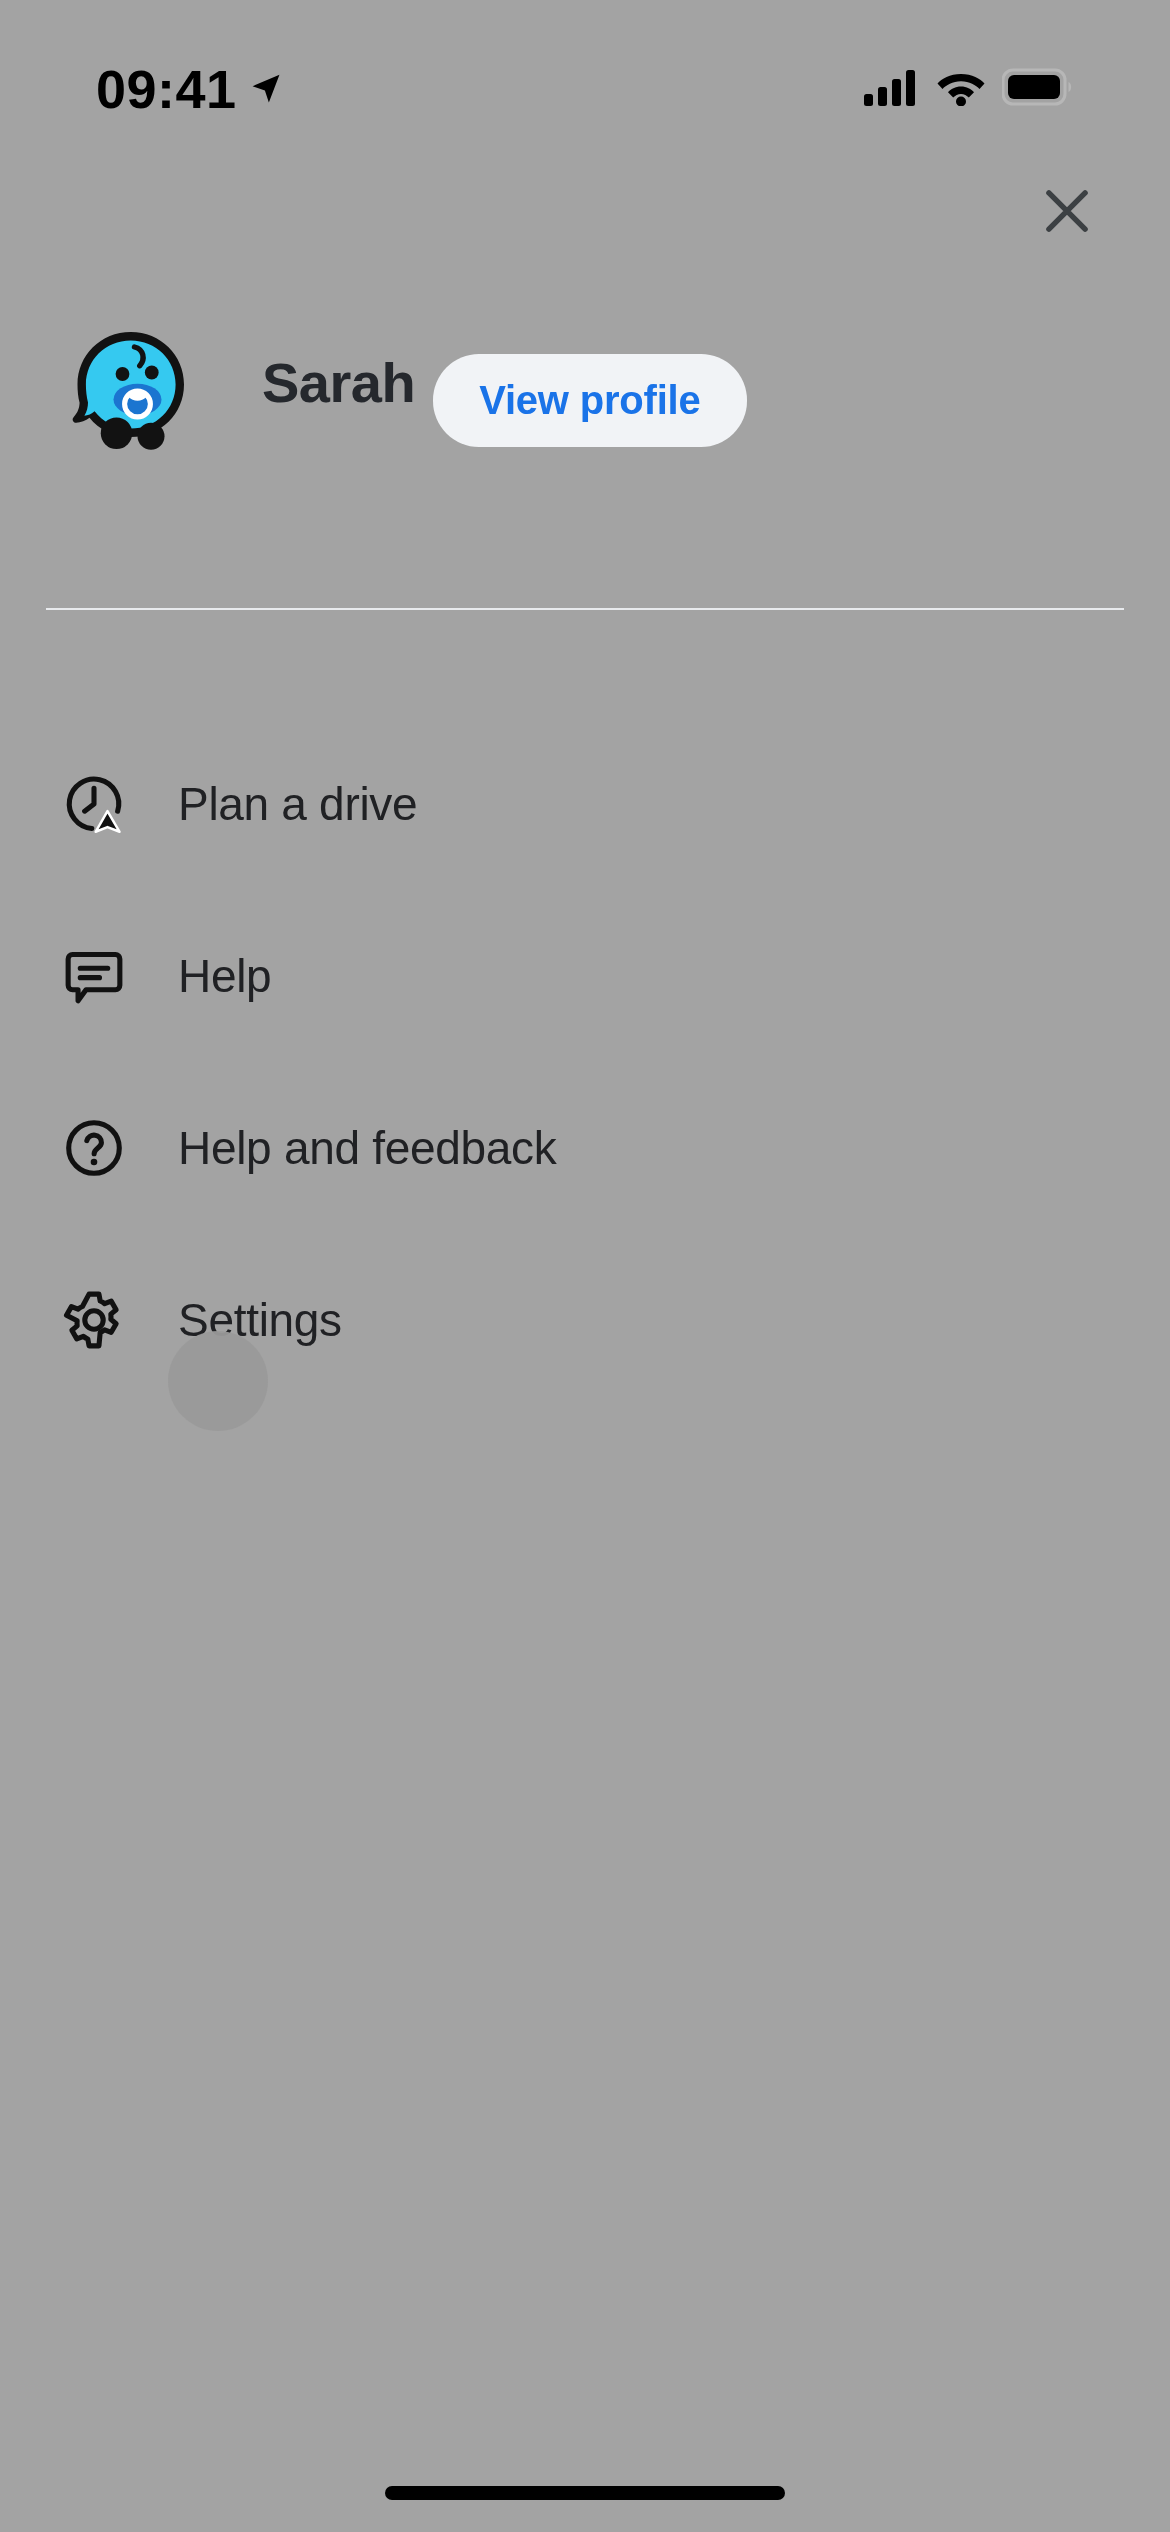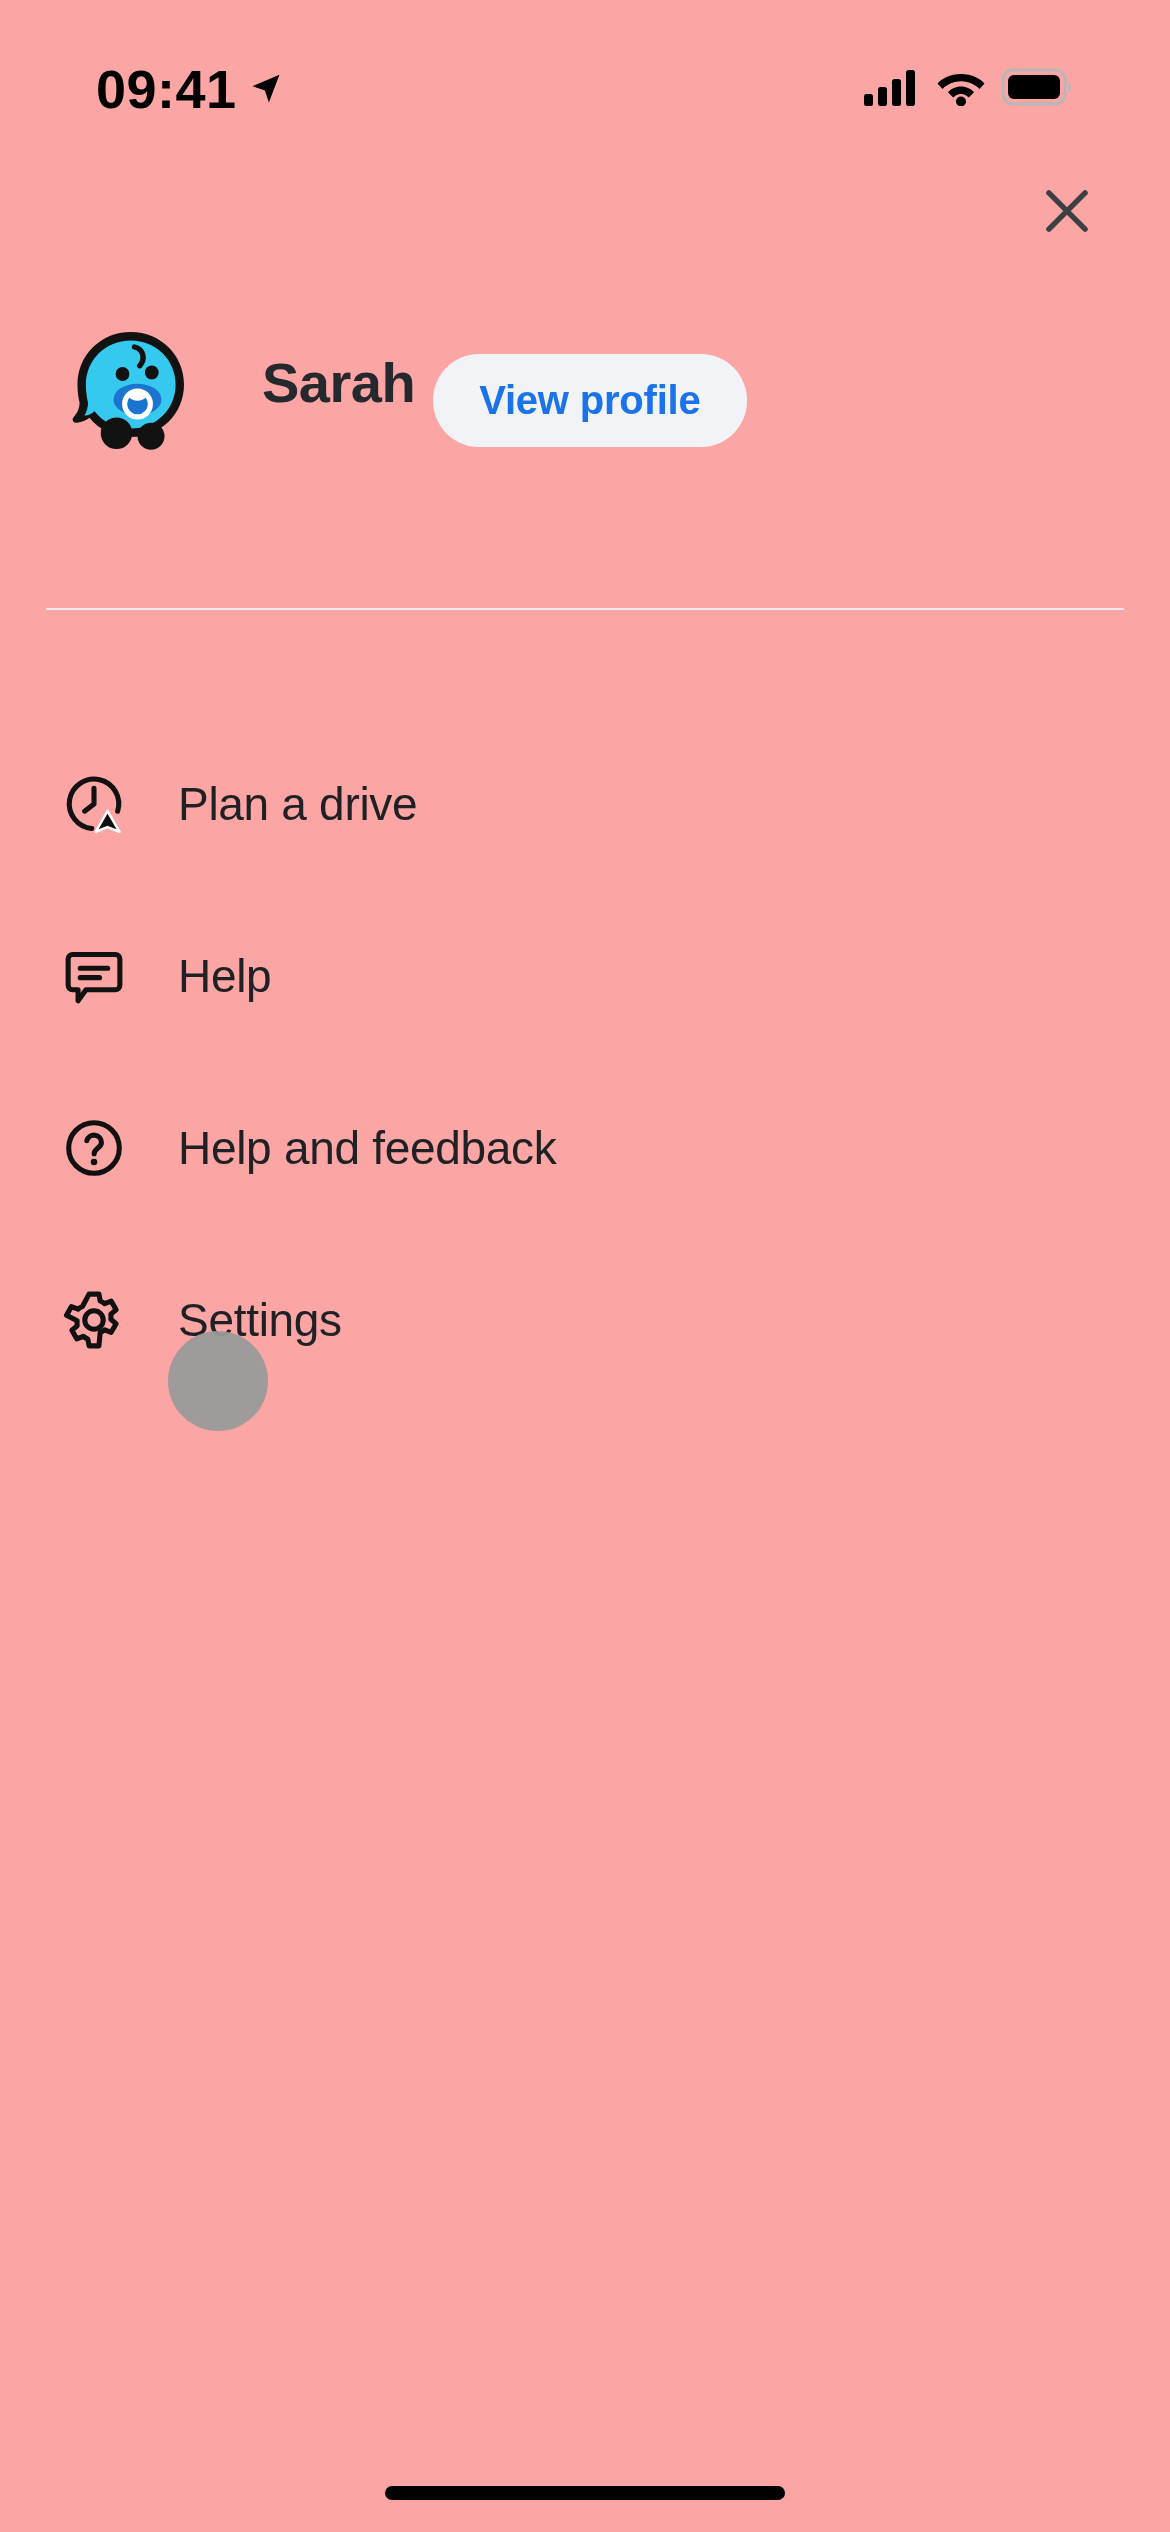--- a/index.html
+++ b/index.html
@@ -2,21 +2,21 @@
 <html><head>
 <meta charset="utf-8">
 <style>
   * { margin:0; padding:0; box-sizing:border-box; }
   html, body {
     width:1170px; height:2532px;
     background:#ffffff;
     font-family:"Liberation Sans", sans-serif;
     overflow:hidden;
   }
-  .phone { position:relative; width:1170px; height:2532px; background:#fca5a5; }
+  .phone { position:relative; width:1170px; height:2532px; background:#a3a3a3; }
 
   
   .statusbar{
     position:absolute; top:0; left:0; width:1170px; height:150px;
     display:flex; align-items:center; justify-content:space-between;
     padding:0 96px 0 96px;
   }
   .sb-left{ display:flex; align-items:center; gap:10px; margin-top:28px;}
   .sb-time{
     font-size:54px; font-weight:700; color:#000; letter-spacing:0.5px;

